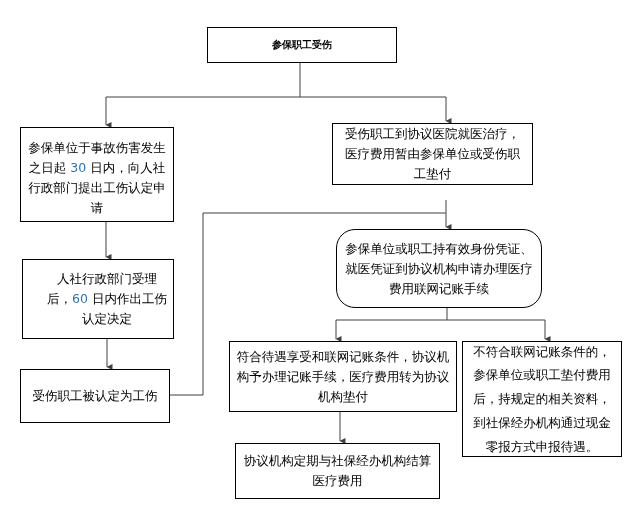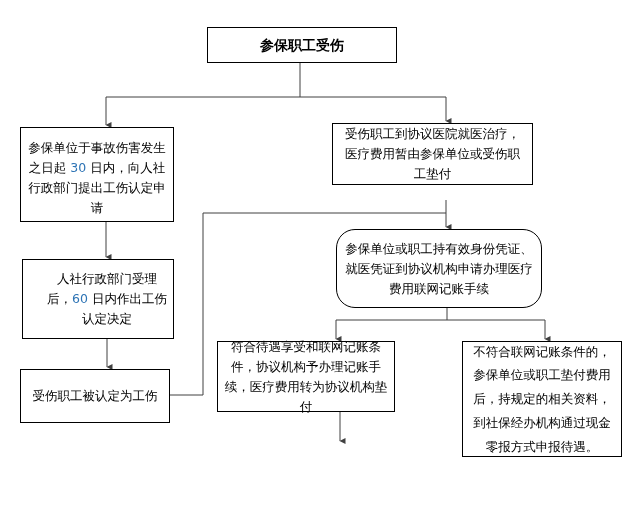--- a/index.html
+++ b/index.html
@@ -24,21 +24,21 @@
     align-items: center;
     justify-content: center;
     text-align: center;
     font-size: 12.5px;
     line-height: 1.6;
     color: #000000;
     padding: 3px 6px;
   }
   .node.title {
     font-weight: bold;
-    font-size: 14px;
+    font-size: 10px;
   }
   .num {
     color: #2e74b5;
   }
   svg.connectors {
     position: absolute;
     left: 0;
     top: 0;
     width: 628px;
     height: 522px;
@@ -108,22 +108,25 @@
   </div>
 
   <div class="node" style="left:332px; top:123px; width:201px; height:62px;">
     <span>受伤职工到协议医院就医治疗，医疗费用暂由参保单位或受伤职工垫付</span>
   </div>
 
   <div class="node" style="left:336px; top:229px; width:206px; height:79px;border-radius:19px;">
     <span>参保单位或职工持有效身份凭证、就医凭证到协议机构申请办理医疗费用联网记账手续</span>
   </div>
 
-  <div class="node" style="left:217px; top:341px; width:178px; height:71px;">
+  <div class="node" style="left:229px; top:341px; width:228px; height:71px;">
     <span>符合待遇享受和联网记账条件，协议机构予办理记账手续，医疗费用转为协议机构垫付</span>
   </div>
 
   <div class="node" style="left:462px; top:341px; width:160px; height:116px; line-height:1.9;">
     <span>不符合联网记账条件的，参保单位或职工垫付费用后，持规定的相关资料，到社保经办机构通过现金零报方式申报待遇。</span>
   </div>
 
+  <div class="node" style="left:235px; top:443px; width:205px; height:56px;">
+    <span>协议机构定期与社保经办机构结算医疗费用</span>
+  </div>
 
 </div>
 
 </body></html>

